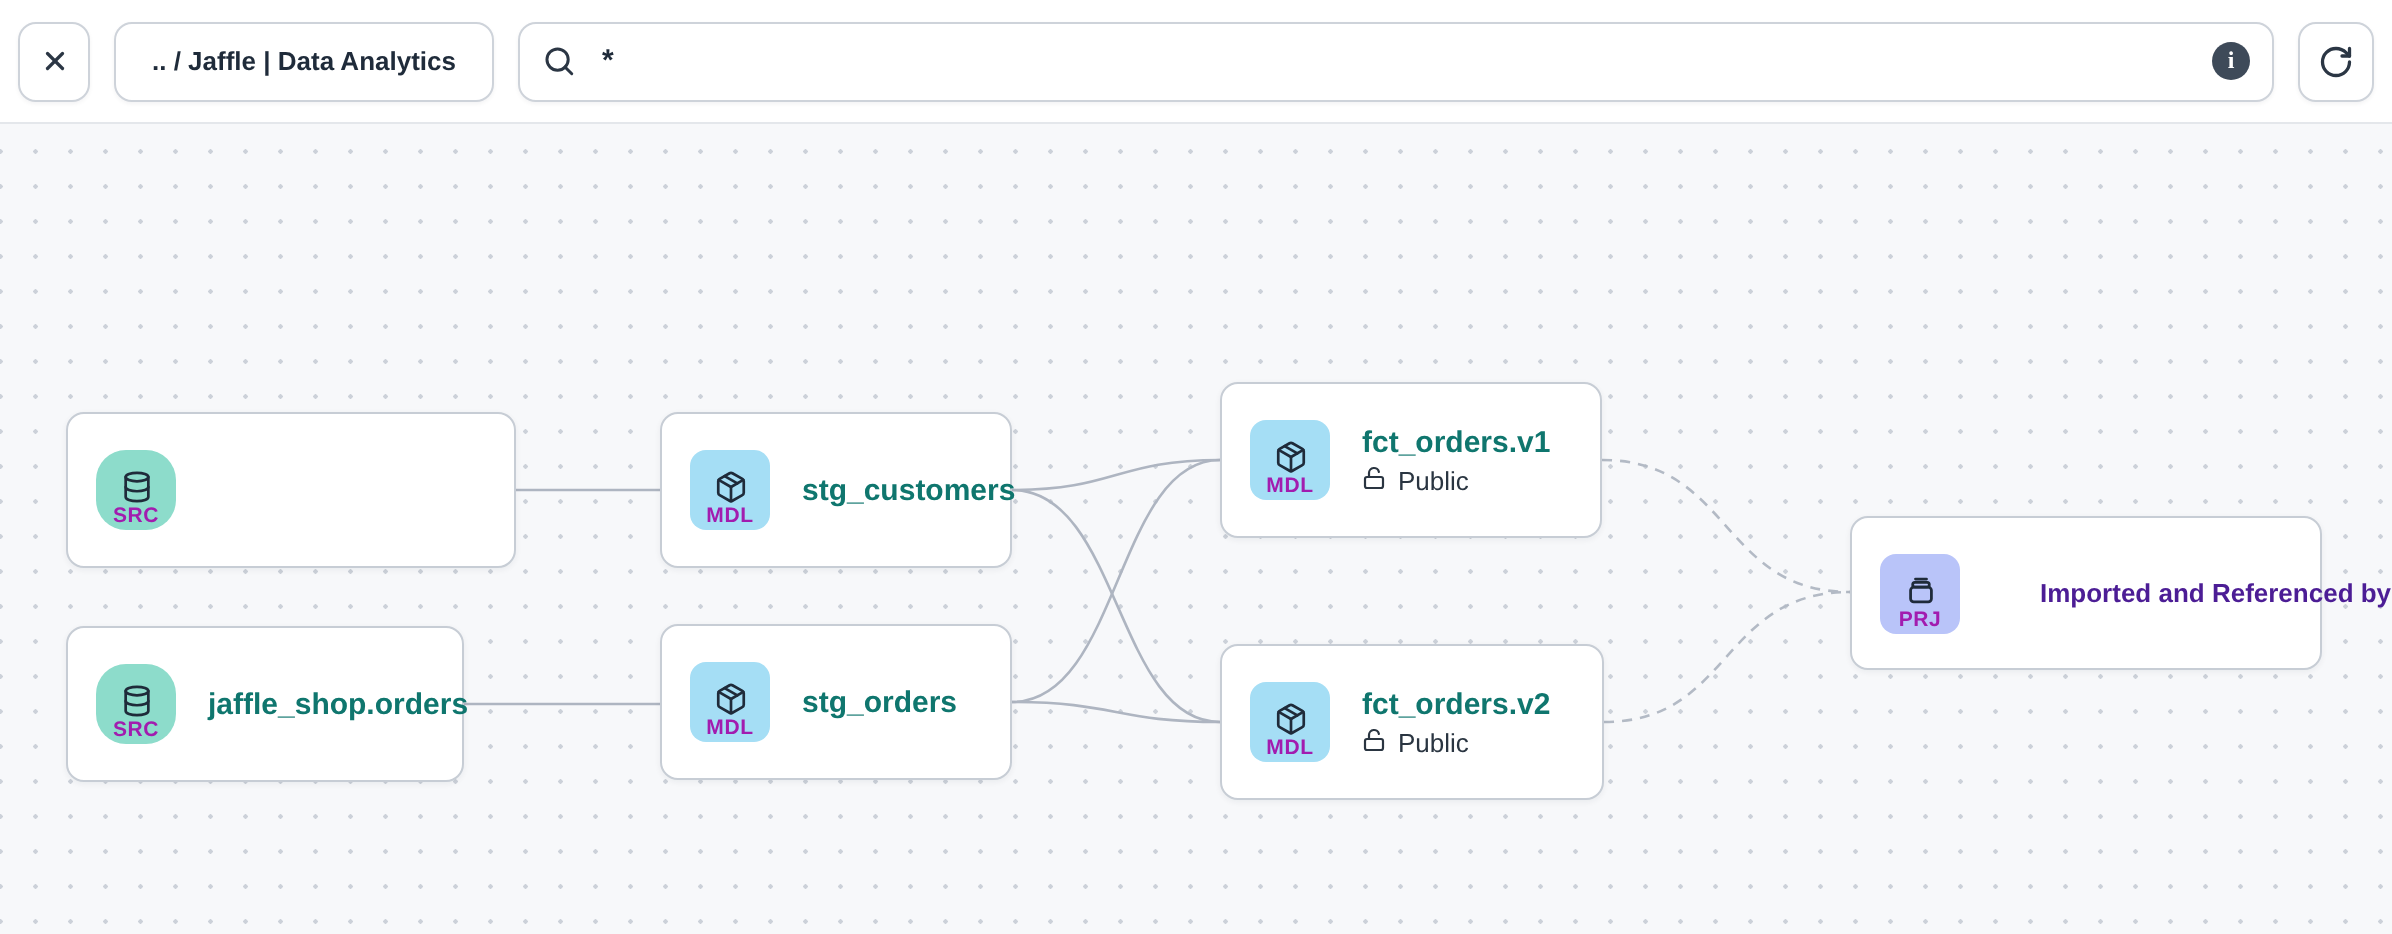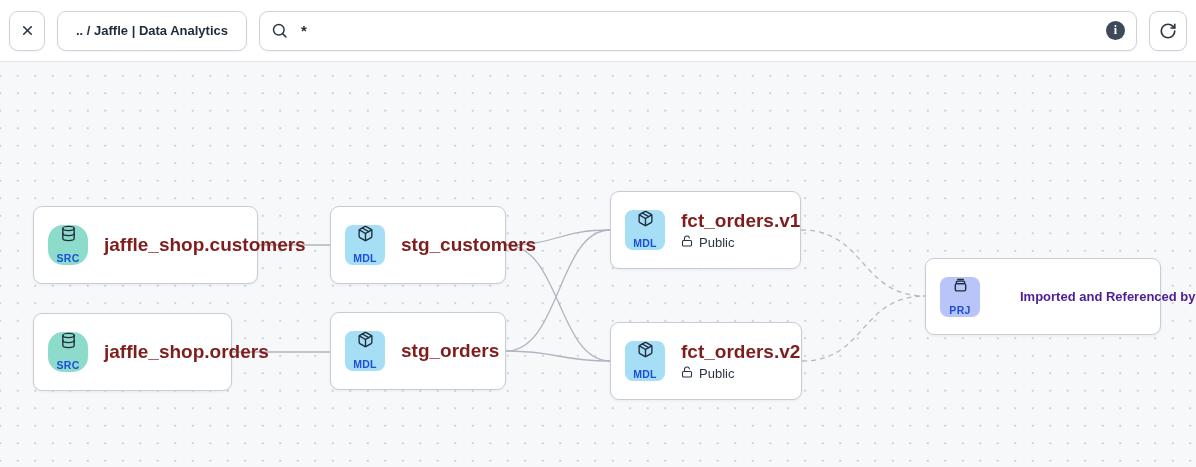--- a/index.html
+++ b/index.html
@@ -45,28 +45,28 @@
   .edge { fill:none; stroke:#aeb5c1; stroke-width:1.3; }
   .edge.dashed { stroke-dasharray:5 4; stroke:#b3bac5; }
   
   .node {
     position:absolute; z-index:2; background:#fff; border:1px solid #c7cdd5;
     border-radius:9px; box-shadow:0 1px 3px rgba(25,39,52,.06);
     display:flex; align-items:center; padding-left:14px; gap:16px; cursor:pointer;
   }
   .badge {
     width:40px; height:40px; border-radius:8px; flex:0 0 auto;
-    display:flex; flex-direction:column; align-items:center; justify-content:space-between;
-    color:#1d4ed8;
+    display:flex; flex-direction:column; align-items:center; justify-content:flex-end;
+    color:#a21caf;
   }
   .badge .code { font-size:10.5px; font-weight:700; letter-spacing:.3px; line-height:1.1; margin-top:1px; }
   .badge.src { background:#8ddccb;border-radius:15px; }
   .badge.mdl { background:#a5def5; }
   .badge.prj { background:#b9c4f9; }
-  .node-label { font-size:19px; font-weight:600; color:#7f1d1d; white-space:nowrap; }
+  .node-label { font-size:15px; font-weight:600; color:#0f766e; white-space:nowrap; }
   .node-text-col { display:flex; flex-direction:column; gap:3px; }
   .access-row { display:flex; gap:6px; font-size:13px; font-weight:400; color:#2a3541; }
   .prj-subtitle { font-size:13px; font-weight:600; color:#4c1d95; white-space:nowrap;margin-left:24px; }
   .prj-label { font-size:17px; font-weight:400; color:#1f2b3a; white-space:nowrap; }
   .icon-svg { display:block; }
 </style>
 </head>
 <body>
 
 <div class="screen">
@@ -112,21 +112,20 @@
 
   <div class="node" style="left:33px; top:206px; width:225px; height:78px;">
     <span class="badge src">
       <svg class="icon-svg" width="17" height="17" viewBox="0 0 24 24" fill="none" stroke="#1f2b3a" stroke-width="1.9" stroke-linecap="round">
           <ellipse cx="12" cy="5" rx="8" ry="3"></ellipse>
           <path d="M4 5v14a8 3 0 0 0 16 0V5"></path>
           <path d="M4 12a8 3 0 0 0 16 0"></path>
         </svg>
       <span class="code">SRC</span>
     </span>
-    <span class="node-label">jaffle_shop.customers</span>
   </div>
 
   <div class="node" style="left:33px; top:313px; width:199px; height:78px;">
     <span class="badge src">
       <svg class="icon-svg" width="17" height="17" viewBox="0 0 24 24" fill="none" stroke="#1f2b3a" stroke-width="1.9" stroke-linecap="round">
           <ellipse cx="12" cy="5" rx="8" ry="3"></ellipse>
           <path d="M4 5v14a8 3 0 0 0 16 0V5"></path>
           <path d="M4 12a8 3 0 0 0 16 0"></path>
         </svg>
       <span class="code">SRC</span>

